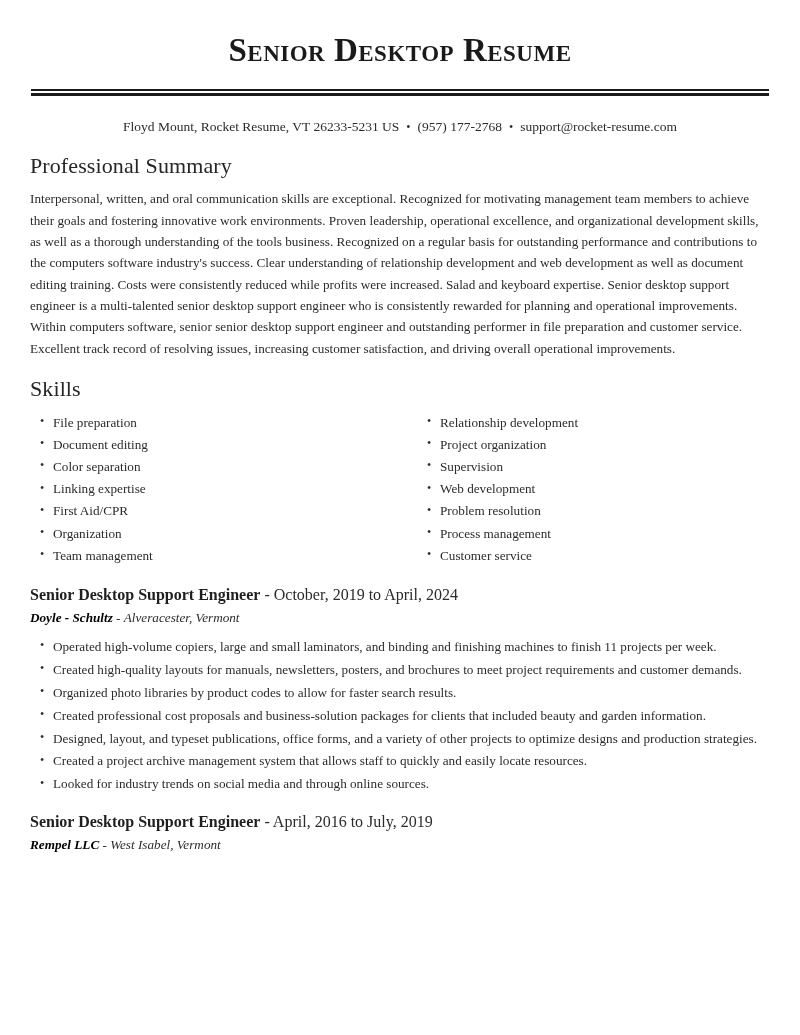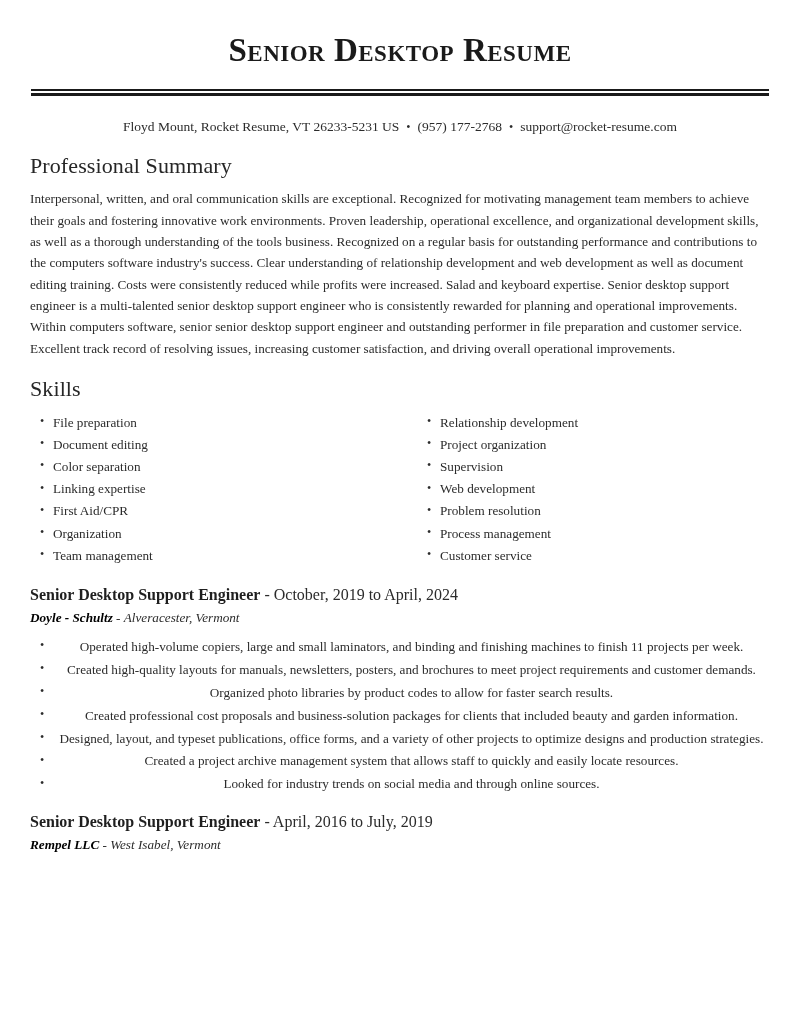--- a/index.html
+++ b/index.html
@@ -153,21 +153,20 @@
     font-style: italic;
     color: #000000;
     font-family: Liberation Serif, serif;
   }
   .job-location {
     font-style: italic;
     color: #2b2b2b;
   }
   .job ul.bullets {
     margin-top: 8px;
-    text-align: center;
   }
   .job ul.bullets > li {
     line-height: 1.74;
   }
 </style>
 </head>
 <body>
 
 <div class="page">
 

